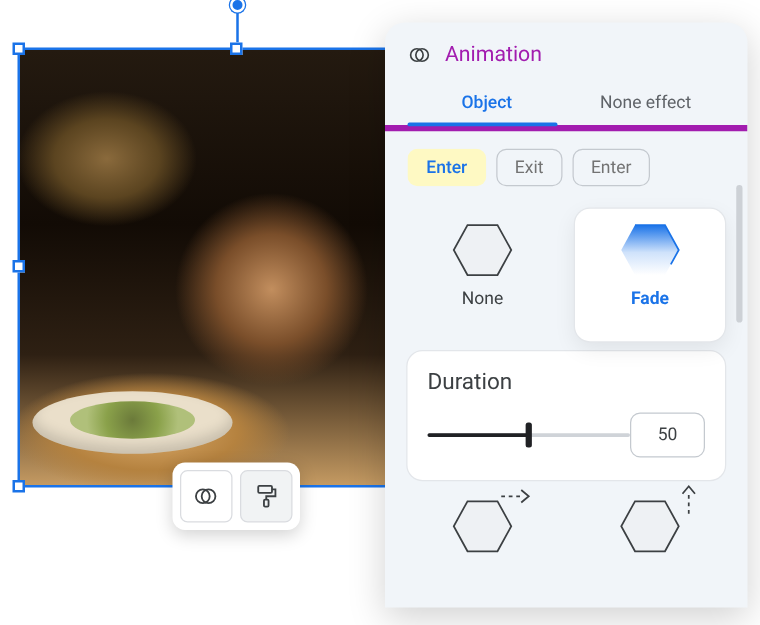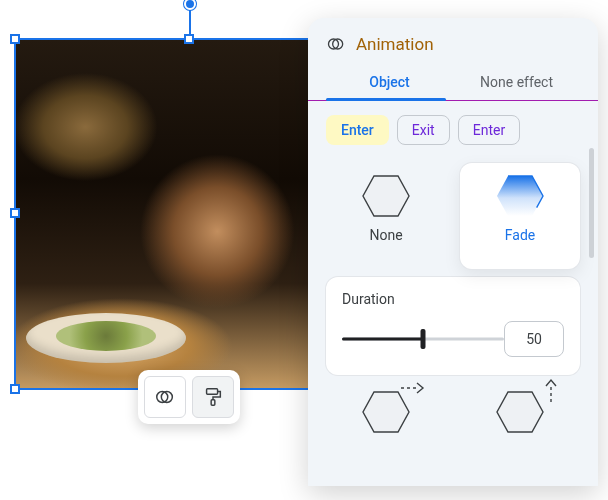--- a/index.html
+++ b/index.html
@@ -34,43 +34,43 @@
     display:flex; align-items:center; justify-content:center; cursor:pointer;}
   .qa-btn svg{width:22px;height:22px;stroke:#3c4043;fill:none;stroke-width:1.6}
   .qa-btn:first-child{background:#fff}
 
   
   .panel { position:absolute; right:10px; top:18px; width:290px; height:468px;
     background:#f1f5f9; border-radius:16px 16px 0 0; box-shadow:0 8px 30px rgba(0,0,0,.18);
     padding:16px 0 0 0; overflow:hidden;}
   .panel-header{display:flex;align-items:center;gap:10px;padding:0 18px 10px 18px}
   .panel-header svg{width:20px;height:20px;stroke:#3c4043;fill:none;stroke-width:1.6}
-  .panel-title{font-size:17px;color:#a16207;font-weight:400}
-
-  .tabs{display:flex;padding:0 18px;border-bottom:1px solid #a21caf;position:relative}
+  .panel-title{font-size:17px;color:#a21caf;font-weight:400}
+
+  .tabs{display:flex;padding:0 18px;border-bottom:5px solid #a21caf;position:relative}
   .tab{flex:1;text-align:center;padding:10px 0;font-size:14px;color:#5f6368;cursor:pointer}
   .tab.active{color:#1a73e8;font-weight:500}
   .tab-underline{position:absolute;left:18px;bottom:-1px;width:120px;height:3px;background:#1a73e8;border-radius:2px}
 
   .pills{display:flex;gap:8px;padding:14px 18px}
-  .pill{padding:6px 14px;border:1px solid #c4c9cf;border-radius:8px;font-size:14px;color:#6d28d9;background:transparent;cursor:pointer}
+  .pill{padding:6px 14px;border:1px solid #c4c9cf;border-radius:8px;font-size:14px;color:#737373;background:transparent;cursor:pointer}
   .pill.selected{background:#fef9c3;color:#1a73e8;border-color:transparent;font-weight:500}
 
   .presets{display:flex;gap:14px;padding:4px 18px 0 18px}
   .preset{flex:1;border-radius:12px;padding:12px 6px 10px 6px;text-align:right;cursor:pointer;display:flex;flex-direction:column;align-items:center;gap:10px}
   .preset.selected{background:#fff;box-shadow:0 0 0 1px #e3e6ea, 0 6px 18px rgba(0,0,0,.08)}
   .hex{width:48px;height:42px;position:relative}
   .hex svg{width:100%;height:100%;overflow:visible}
   .preset-label{font-size:14px;color:#3c4043}
-  .preset.selected .preset-label{color:#1a73e8;font-weight:400}
+  .preset.selected .preset-label{color:#1a73e8;font-weight:700}
   .callout{width:16px;height:8px;margin:-2px auto 0 auto}
   .callout::before{content:"";display:block;width:0;height:0;border-left:8px solid transparent;border-right:8px solid transparent;border-top:8px solid #fff;margin:0 auto}
 
   .duration-card{margin:8px 18px 0 18px;background:#fff;border-radius:12px;padding:14px 16px 18px 16px;box-shadow:0 0 0 1px #e3e6ea}
-  .duration-label{font-size:14px;color:#3c4043;margin-bottom:14px}
+  .duration-label{font-size:18px;color:#3c4043;margin-bottom:14px}
   .dur-row{display:flex;align-items:center;}
   .slider{flex:1;position:relative;height:20px}
   .track{position:absolute;left:0;right:0;top:50%;height:3px;background:#cfd3d8;border-radius:2px;transform:translateY(-50%)}
   .fill{position:absolute;left:0;top:50%;height:3px;background:#202124;border-radius:2px;transform:translateY(-50%)}
   .thumb{position:absolute;top:50%;width:5px;height:20px;background:#202124;border-radius:2px;transform:translate(-50%,-50%)}
   .dur-input{width:60px;height:36px;border:1px solid #c4c9cf;border-radius:8px;text-align:center;font-size:14px;color:#3c4043}
 
   .more-presets{display:flex;gap:14px;padding:16px 18px 0 18px}
   .more-presets .preset{background:transparent;box-shadow:none;padding:0;flex:1;align-items:center}
   .more-presets .hex{width:48px;height:42px}

